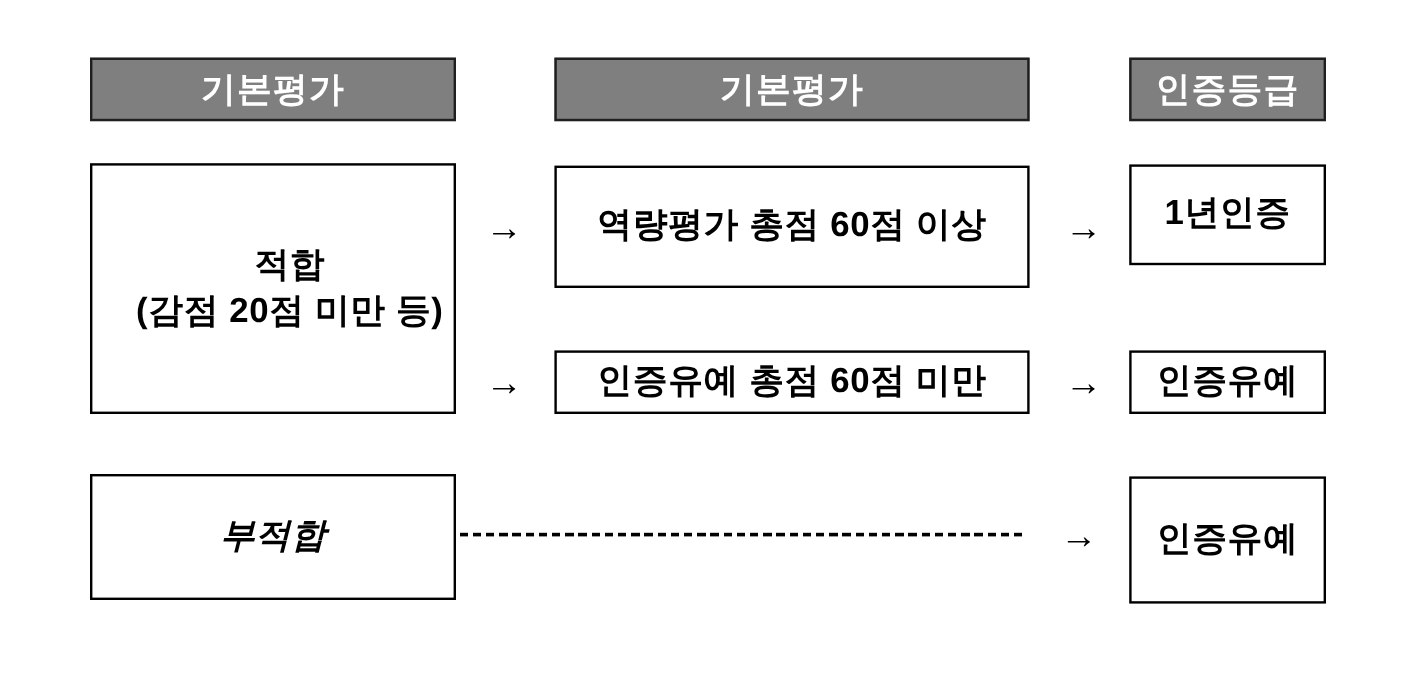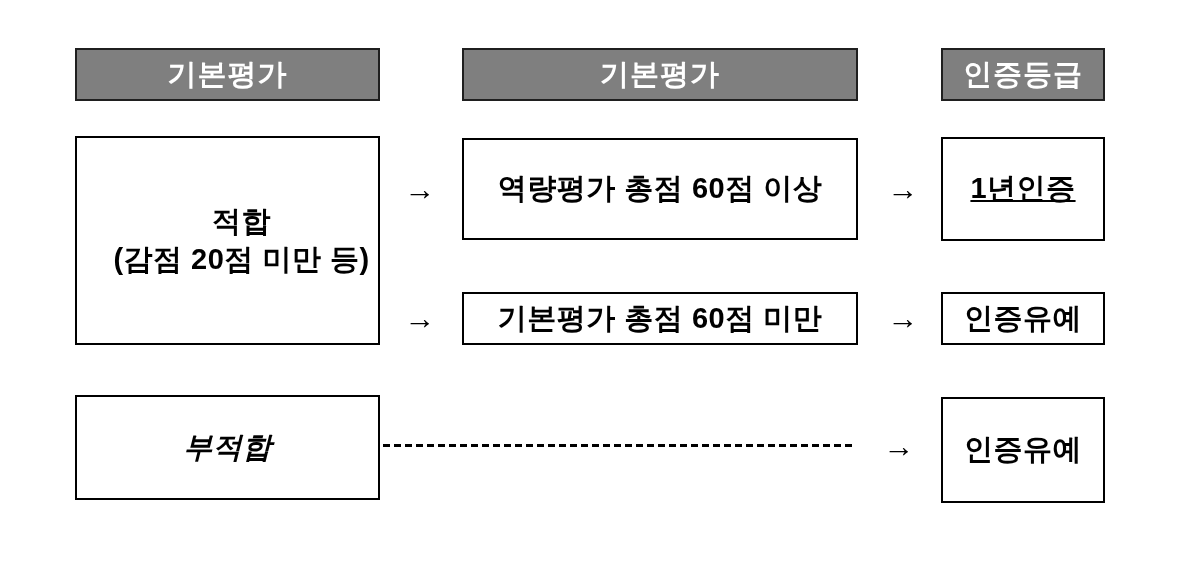--- a/index.html
+++ b/index.html
@@ -65,24 +65,24 @@
     <div>(감점 20점 미만 등)</div>
   </div>
   <div class="box" style="left:75px;top:395px;width:305px;height:105px;font-style:italic;">
     <div>부적합</div>
   </div>
 
   <div class="box" style="left:462px;top:138px;width:396px;height:102px;">
     <div>역량평가 총점 60점 이상</div>
   </div>
   <div class="box" style="left:462px;top:292px;width:396px;height:53px;">
-    <div>기본평가 총점 60점 미만</div>
+    <div>인증유예 총점 60점 미만</div>
   </div>
 
-  <div class="box" style="left:941px;top:137px;width:164px;height:104px;text-decoration:underline;">
+  <div class="box" style="left:941px;top:137px;width:164px;height:84px;">
     <div>1년인증</div>
   </div>
   <div class="box" style="left:941px;top:292px;width:164px;height:53px;">
     <div>인증유예</div>
   </div>
   <div class="box" style="left:941px;top:397px;width:164px;height:106px;">
     <div>인증유예</div>
   </div>
 
   <div class="arrow" style="left:398px;top:169px;">→</div>

